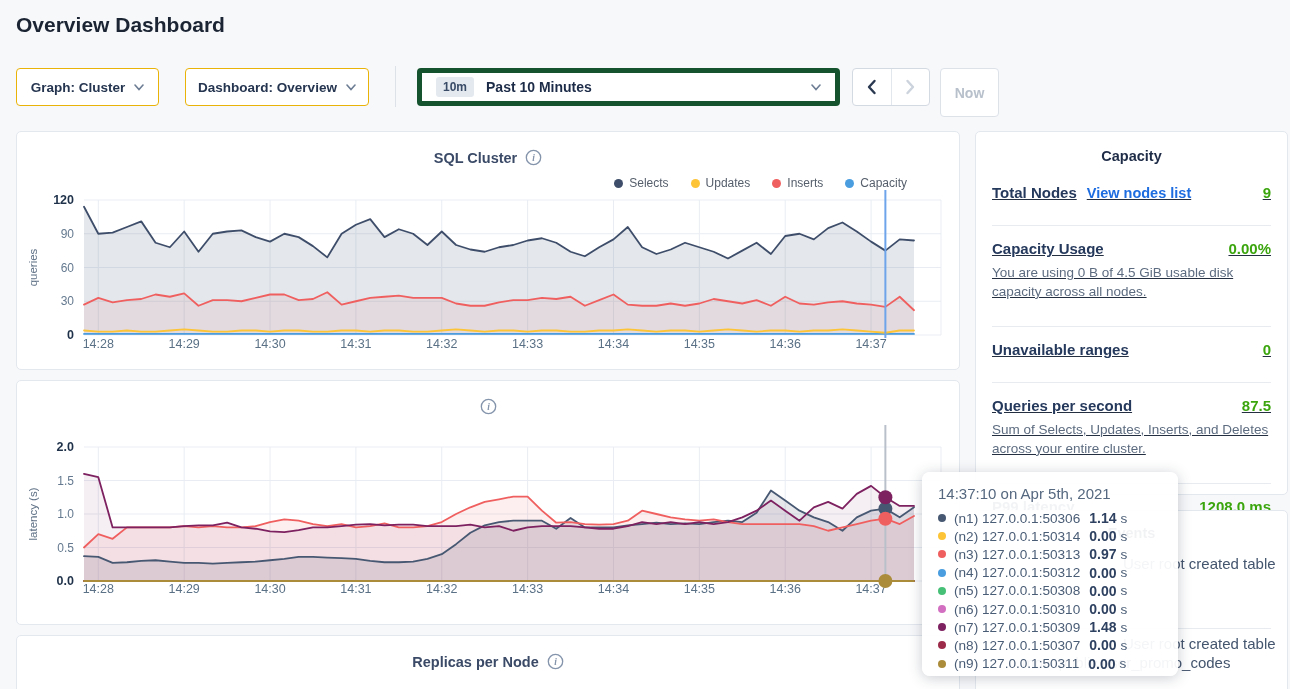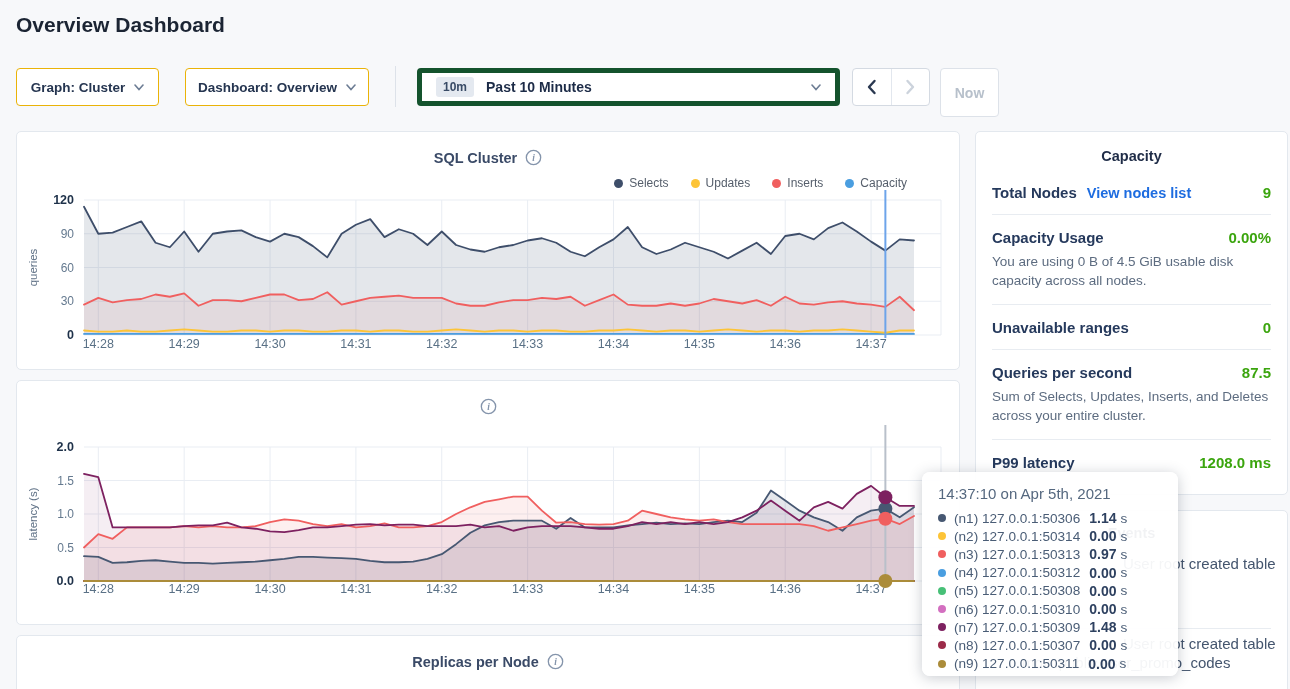--- a/index.html
+++ b/index.html
@@ -72,21 +72,21 @@
   .plot{ position:absolute; left:0; top:0; }
   .tick      { font-size:12px;   fill:#64798f; }
   .tick-bold { font-size:12.5px; font-weight:bold; fill:#1e3149; }
   .xtick     { font-size:12.5px; fill:#5a7186; }
   .axis-label{ font-size:11.5px; fill:#5f7186; }
   
   .summary-title{
     text-align:center; padding-top:16px; font-size:14.5px; font-weight:bold; color:#1f2c47;
   }
   .summary-body{ padding:6px 16px 0 16px; }
-  .summary-row{ padding:14px 0 13px 0; border-bottom:1px solid #e8ecf1; }
+  .summary-row{ padding:14px 0 24px 0; border-bottom:1px solid #e8ecf1;text-decoration:underline; }
   .summary-row:last-child{ border-bottom:none; }
   .summary-line{ display:flex; align-items:baseline; }
   .summary-label{ font-size:15px; font-weight:bold; color:#25395c; }
   .summary-link{ font-size:14.5px; font-weight:bold; margin-left:10px; cursor:pointer; }
   .summary-value{ margin-left:auto; font-size:15px; font-weight:bold; }
   .summary-desc{ margin-top:7px; font-size:13.5px; line-height:1.4; color:#5d6c80; }
   
   .events-title{ text-align:center; padding-top:14px; font-size:14.5px; font-weight:bold; color:#1f2c47; }
   .event-line{ position:absolute; font-size:15px; color:#44556e; white-space:nowrap; cursor:pointer; }
   .event-divider{ position:absolute; left:16px; right:16px; top:117px; height:1px; background:#e8ecf1; }

